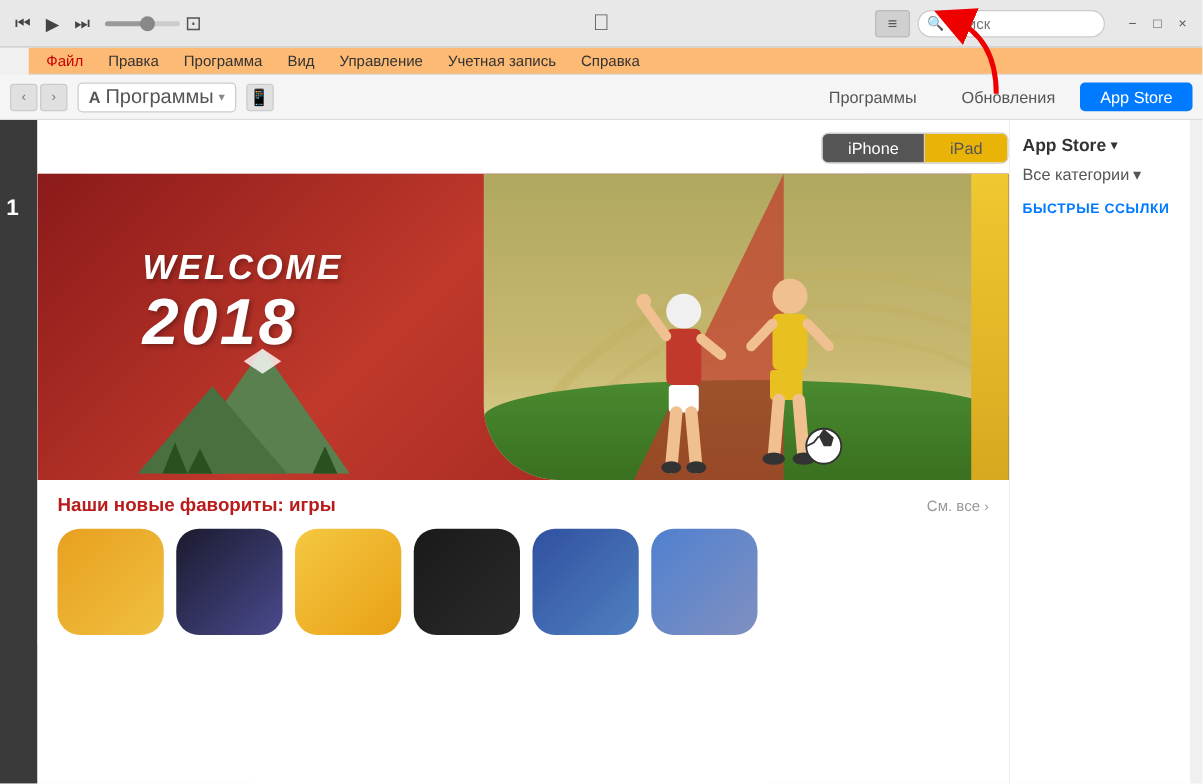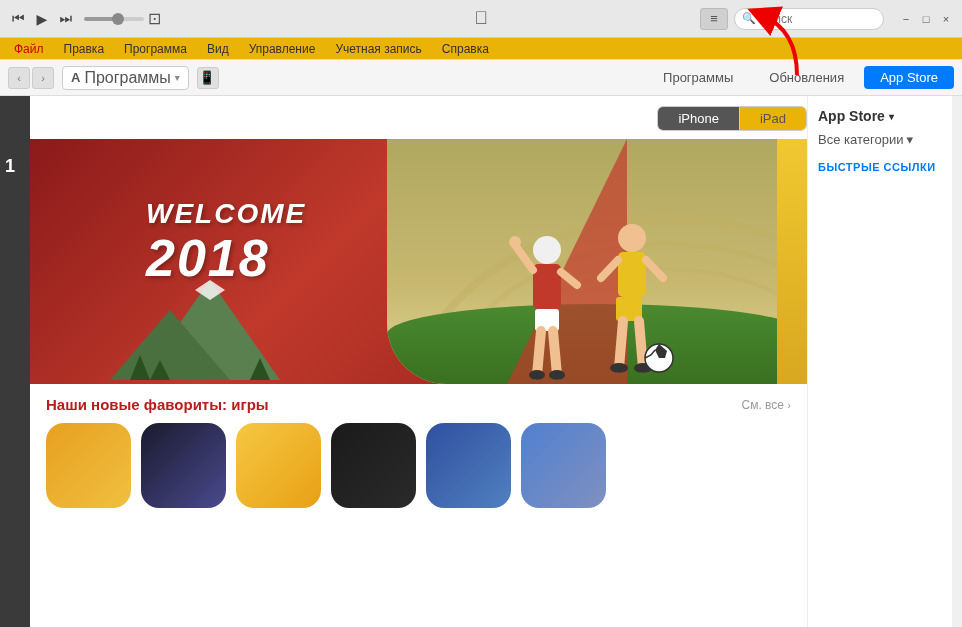--- a/index.html
+++ b/index.html
@@ -115,27 +115,28 @@
       background: none;
       border: none;
       cursor: pointer;
       font-size: 11px;
       color: #555;
       display: flex; align-items: center; justify-content: center;
     }
 
     
     .menu-bar {
-      background: #eab308;
+      background: #fdba74;
       height: 22px;
       display: flex;
       align-items: center;
       padding: 0 6px;
       border-bottom: 1px solid #ddd;
       gap: 4px;
+      margin-left: 23px;
     }
     .menu-item {
       padding: 2px 8px;
       font-size: 12px;
       color: #333;
       cursor: pointer;
       border-radius: 3px;
     }
     .menu-item.red { color: #cc0000; }
 
@@ -260,21 +261,21 @@
       overflow: hidden;
     }
     .banner-bg {
       width: 100%;
       height: 100%;
       background: linear-gradient(135deg, #8b1a1a 0%, #c0392b 40%, #8b1a1a 100%);
       position: relative;
     }
     .banner-text {
       position: absolute;
-      left: 116px;
+      left: 84px;
       top: 60px;
       color: white;
       font-size: 28px;
       font-weight: 900;
       font-style: italic;
       line-height: 1.1;
       letter-spacing: 2px;
       text-shadow: 2px 2px 4px rgba(0,0,0,0.3);
     }
     .banner-text .year {

